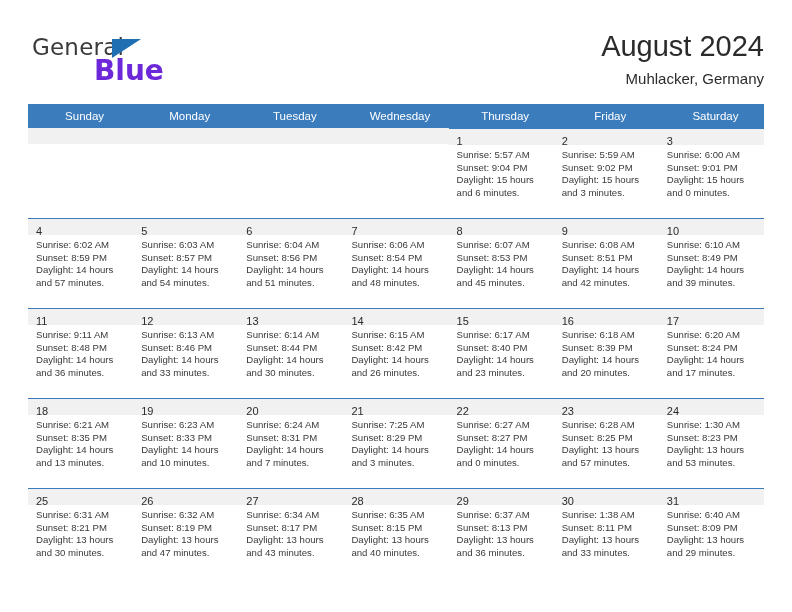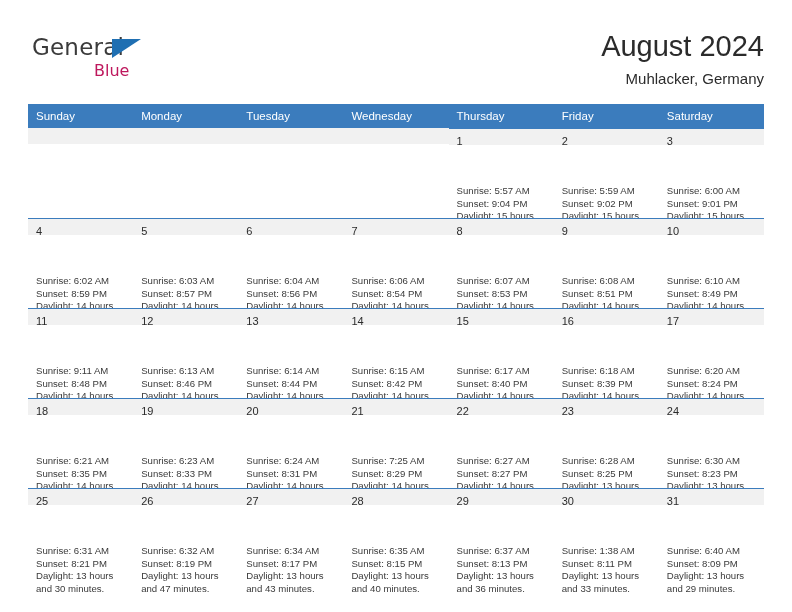--- a/index.html
+++ b/index.html
@@ -56,24 +56,24 @@
     width: 0;
     height: 0;
     border-left: 29px solid #1f6fb2;
     border-bottom: 19px solid transparent;
     border-top: 0 solid transparent;
   }
   .brand-blue {
     position: absolute;
     left: 62px;
     top: 24px;
-    font-size: 16px;
-    color: #be185d;
+    font-size: 28px;
+    color: #6d28d9;
     font-family: "DejaVu Sans", sans-serif;
-    font-weight: 400;
+    font-weight: 700;
     line-height: 26px;
   }
 
   .title-block {
     position: absolute;
     right: 0;
     top: 0;
     text-align: right;
   }
   .cal-title {
@@ -99,21 +99,21 @@
     top: 104px;
     width: 736px;
     border-collapse: collapse;
     table-layout: fixed;
   }
   .calendar th {
     background: #3b7cbd;
     color: #ffffff;
     font-size: 11.5px;
     font-weight: 400;
-    text-align: left;
+    text-align: center;
     padding: 5px 0 6px 8px;
     height: 13px;
     box-sizing: content-box;
     border: none;
   }
   .calendar td {
     vertical-align: top;
     padding: 0;
     border: none;
     width: 105.14px;
@@ -138,21 +138,20 @@
   .daynum {
     font-size: 11px;
     color: #2b2b2b;
     line-height: 13px;
   }
   .details {
     padding: 4px 6px 0 8px;
     font-size: 9.6px;
     line-height: 12.6px;
     color: #3a3a3a;
-    margin-top: 36px;
   }
   .details div {
     white-space: nowrap;
   }
   .details .wrap {
     white-space: normal;
   }
   .empty-band {
     background: #f1f1f1;
     height: 16px;
@@ -442,21 +441,21 @@
                 <div>Sunrise: 6:28 AM</div>
                 <div>Sunset: 8:25 PM</div>
                 <div class="wrap">Daylight: 13 hours and 57 minutes.</div>
               </div>
             </div>
           </td>
           <td>
             <div class="cell">
               <div class="daynum-band"><span class="daynum">24</span></div>
               <div class="details">
-                <div>Sunrise: 6:30 AM</div>
+                <div>Sunrise: 1:30 AM</div>
                 <div>Sunset: 8:23 PM</div>
                 <div class="wrap">Daylight: 13 hours and 53 minutes.</div>
               </div>
             </div>
           </td>
         </tr>
         <tr>
           <td>
             <div class="cell">
               <div class="daynum-band"><span class="daynum">25</span></div>

